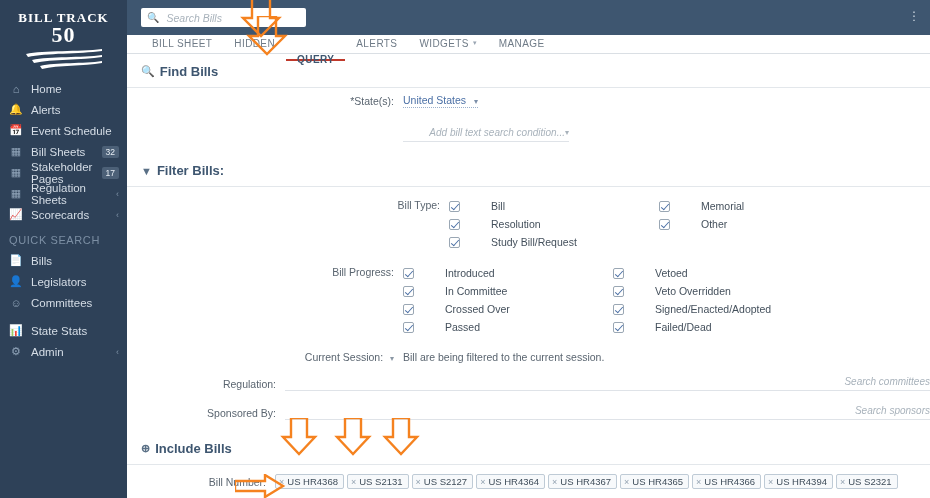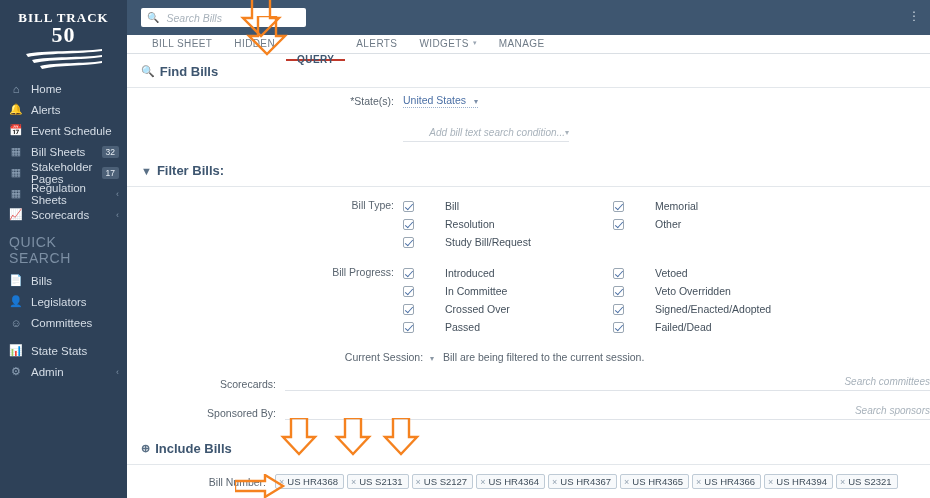--- a/index.html
+++ b/index.html
@@ -57,21 +57,21 @@
   }
   .nav-item .lbl { flex: 1; }
   .nav-badge {
     background: #4c6077; color: #e6edf4;
     font-size: 8.5px; border-radius: 2px;
     padding: 1px 4px; line-height: 10px;
     min-width: 17px; text-align: center;
   }
   .nav-caret { color: #7f93a8; font-size: 9px; margin-left: 4px; }
   .nav-section {
-    font-size: 14px; color: #7c8fa4;
+    font-size: 11px; color: #7c8fa4;
     letter-spacing: 0.6px;
     padding: 9px 9px 4px 9px;
   }
   .nav-gap { height: 7px; }
 
   
   .main {
     flex: 1 1 auto; height: 498px;
     background: #ffffff;
     position: relative;
@@ -362,21 +362,21 @@
           </div>
         </div>
       </div>
 
       <div class="section-head" style="padding-top:16px;">
         <span class="shico">▼</span>
         <span>Filter Bills:</span>
       </div>
       <div class="hr"></div>
 
-      <div class="row" style="padding-top:10px;">
+      <div class="row" style="padding-top:10px;margin-left:46px;">
         <div class="row-label">Bill Type:</div>
         <div class="row-field">
           <div class="checks">
             <div class="chk">
               <span class="box on"></span>
               <span>Bill</span>
             </div>
             <div class="chk">
               <span class="box on"></span>
               <span>Memorial</span>
@@ -430,32 +430,32 @@
               <span>Passed</span>
             </div>
             <div class="chk">
               <span class="box on"></span>
               <span>Failed/Dead</span>
             </div>
           </div>
         </div>
       </div>
 
-      <div class="row" style="padding-top:8px;padding-left:40px;">
+      <div class="row" style="padding-top:8px;">
         <div class="row-label">
           <span>Current Session:</span>
           <span class="caret" style="font-size:8px;color:#8b98a5;margin-left:4px;">▾</span>
         </div>
         <div class="row-field">
           <div class="session-note">Bill are being filtered to the current session.</div>
         </div>
       </div>
 
       <div class="row" style="padding-top:8px;">
-        <div class="row-label">Scorecards:</div>
+        <div class="row-label">Regulation:</div>
         <div class="row-field">
           <div class="fake-input wide">
             <span>Search committees</span>
           </div>
         </div>
       </div>
 
       <div class="row" style="padding-top:9px;">
         <div class="row-label">Sponsored By:</div>
         <div class="row-field">

